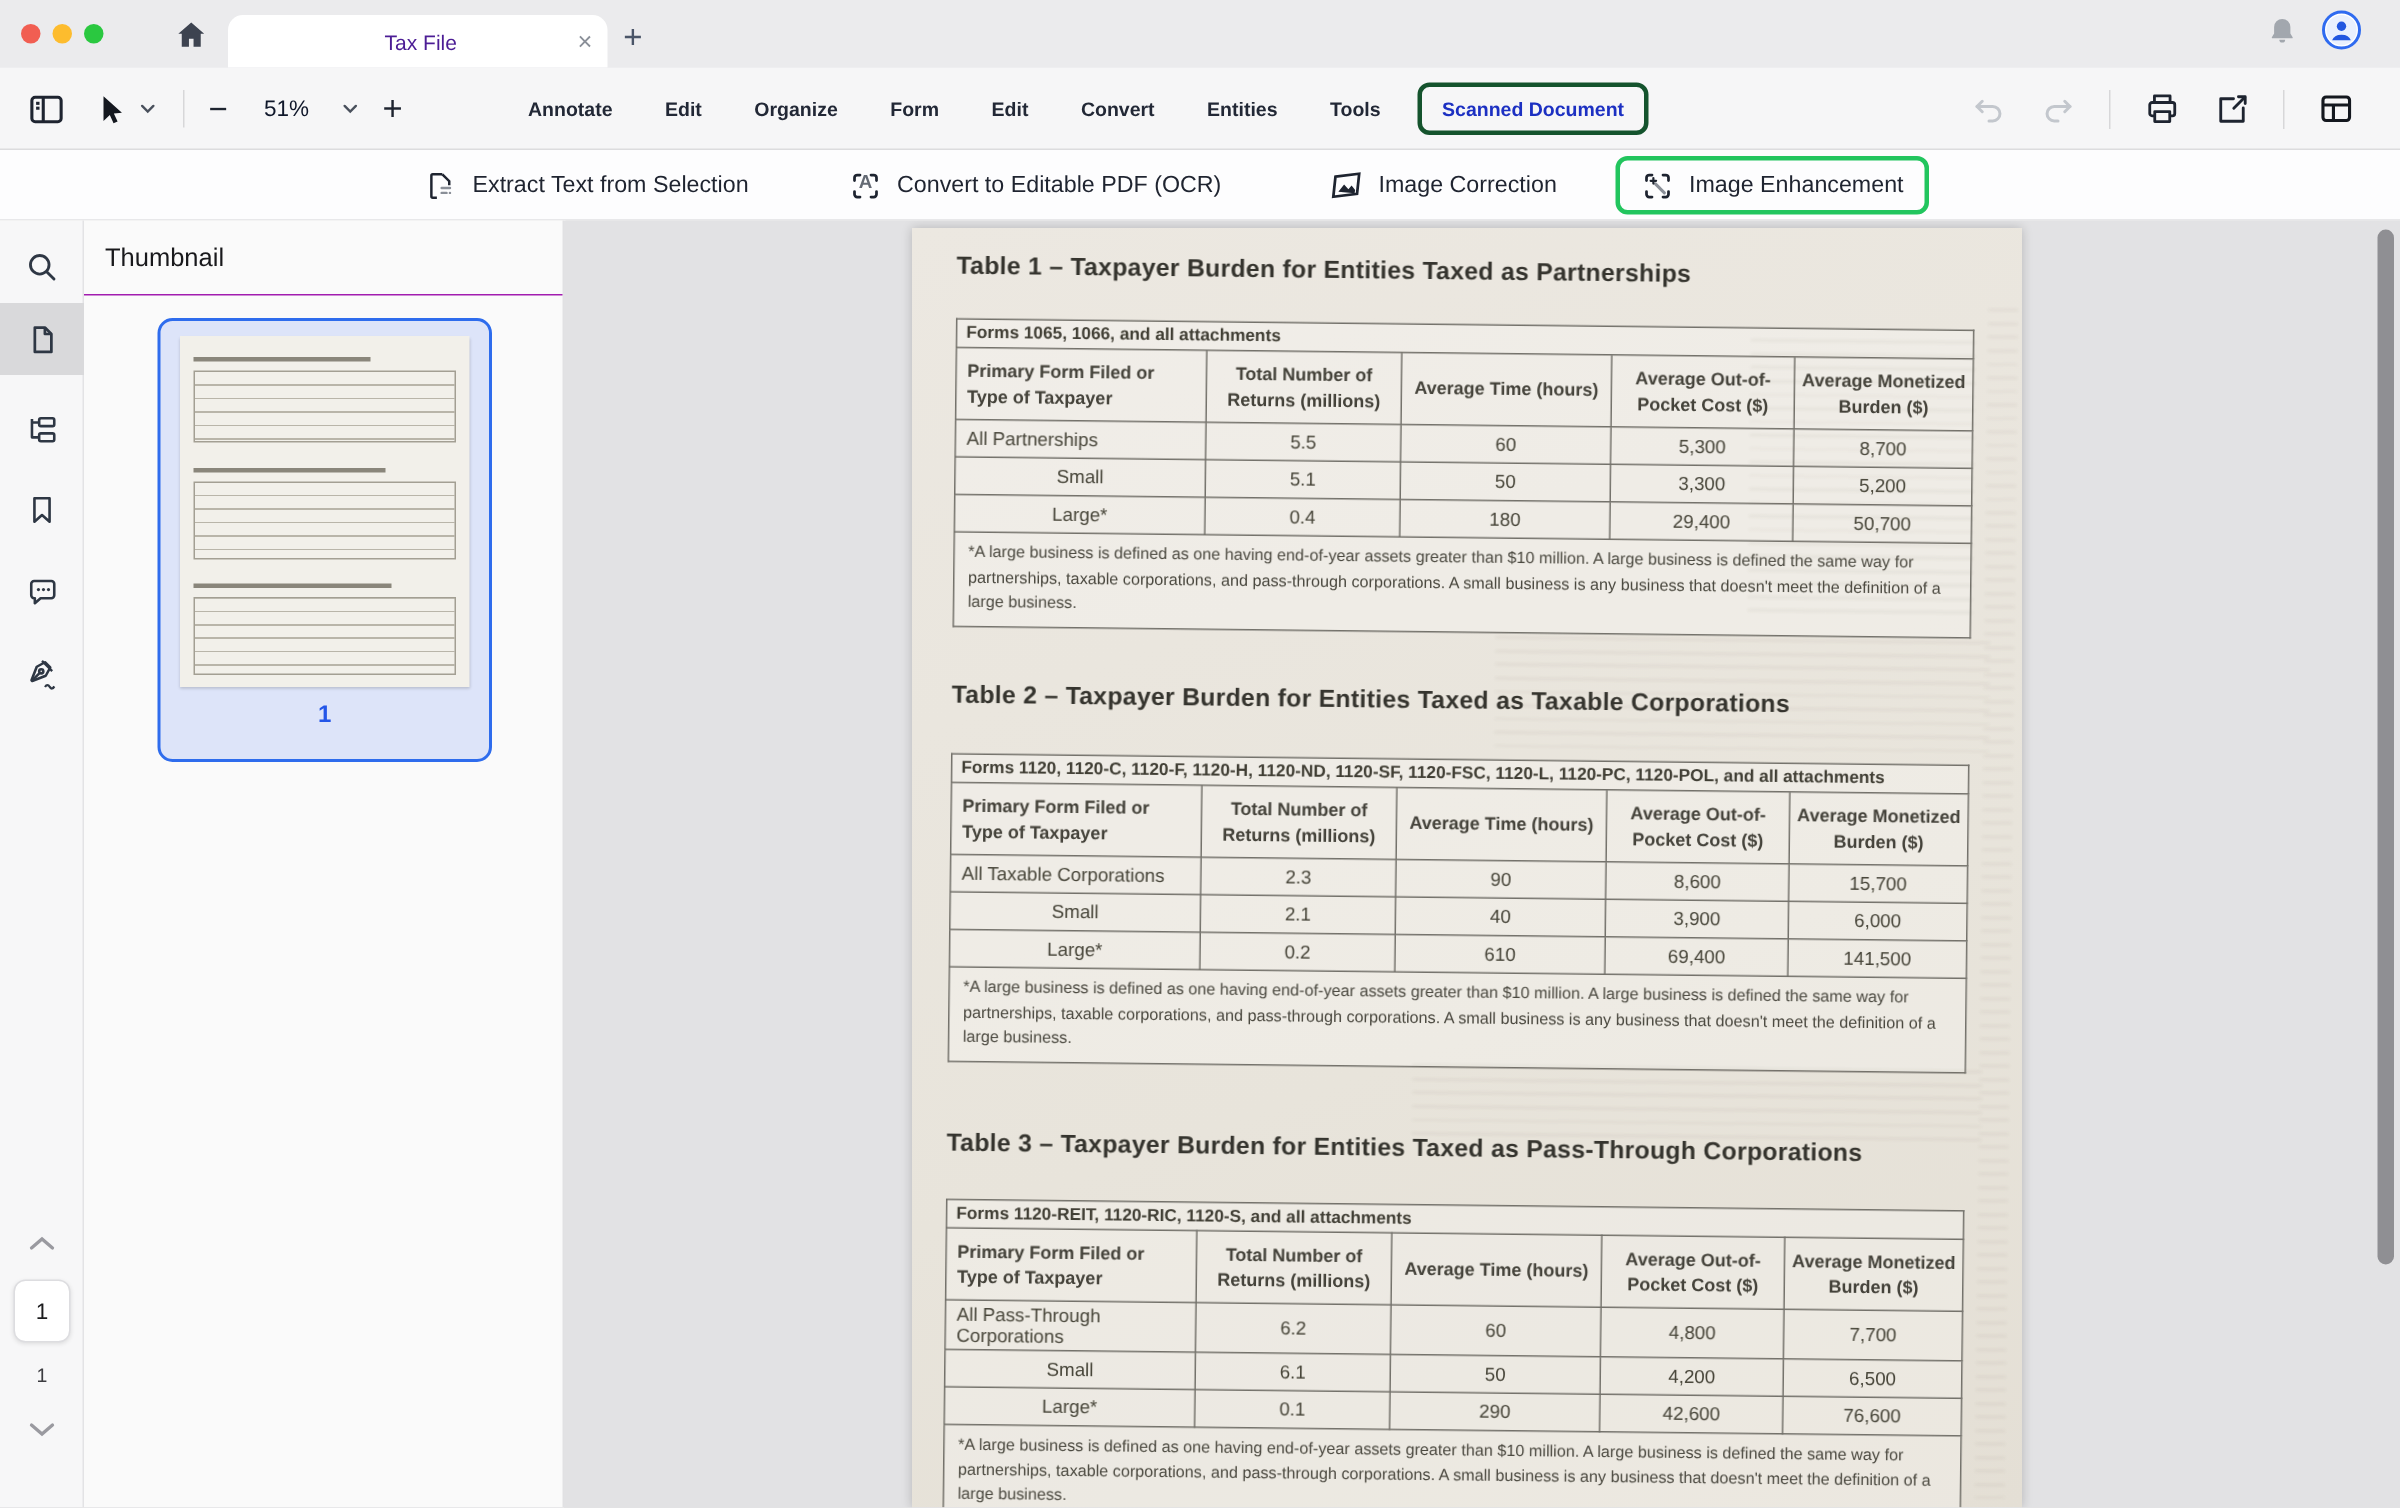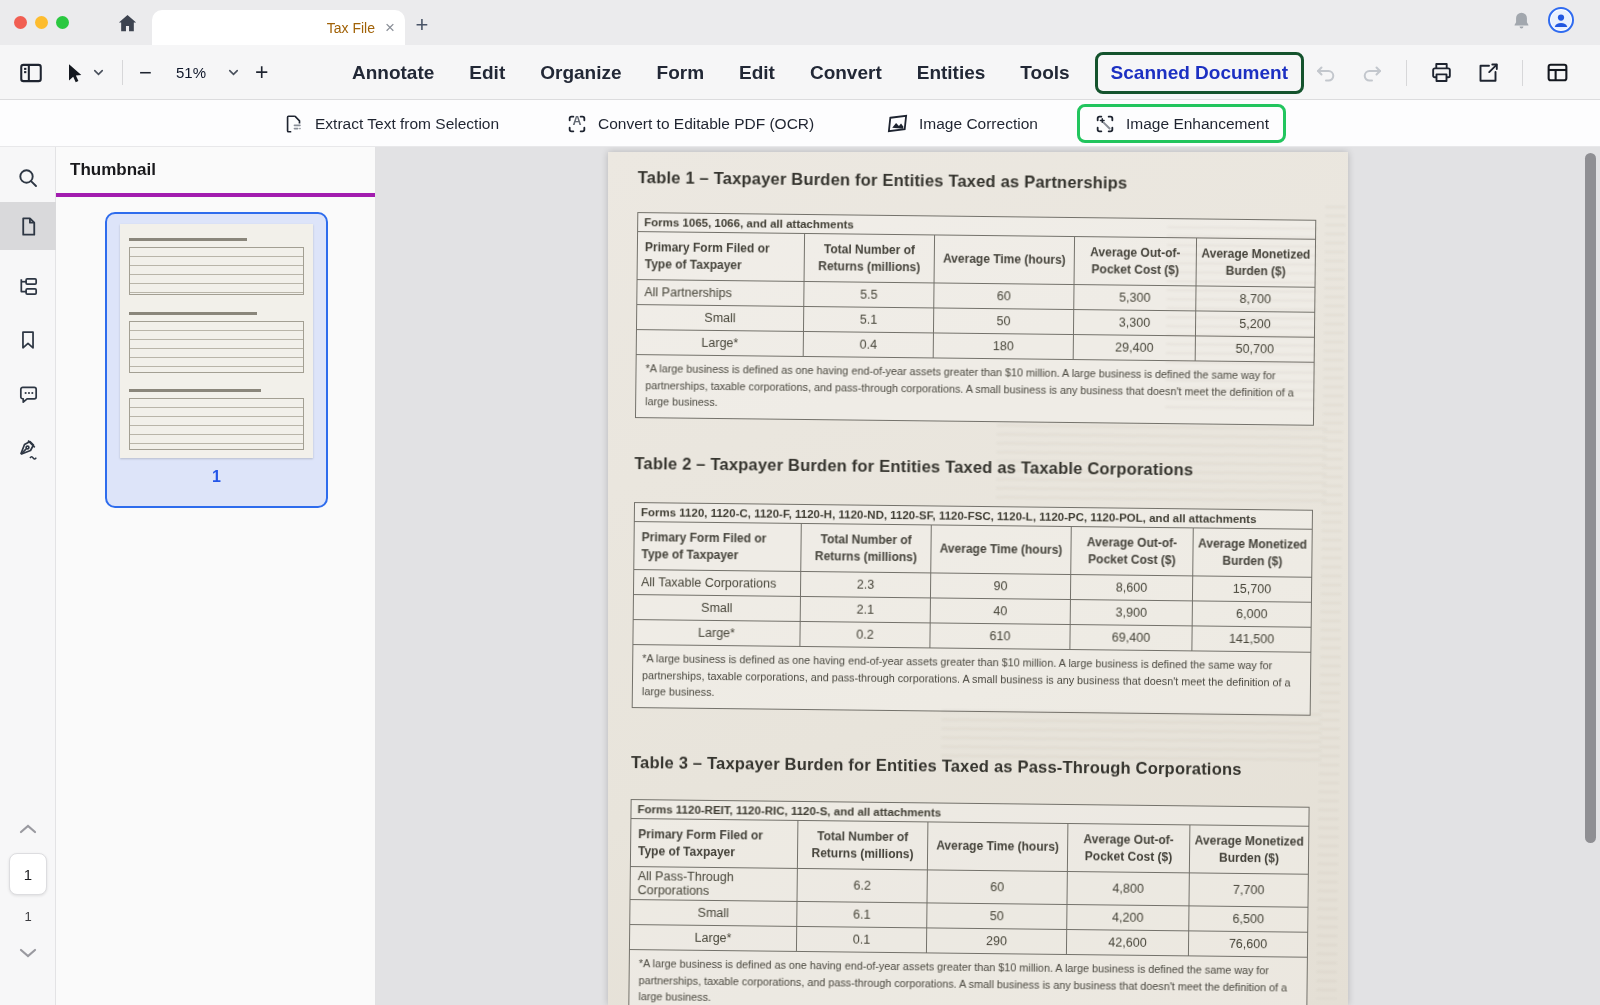--- a/index.html
+++ b/index.html
@@ -7,54 +7,54 @@
   body { font-family:"Liberation Sans", sans-serif; background:#e2e2e4; color:#222836; position:relative; }
   svg { display:block; }
 
   
   .titlebar { position:absolute; left:0; top:0; width:1600px; height:45px; background:#ebebed; }
   .traffic { position:absolute; top:16px; left:14px; display:flex; gap:8px; }
   .light { width:13px; height:13px; border-radius:50%; }
   .light.red{ background:#f15e52; } .light.yellow{ background:#fdbc2e; } .light.green{ background:#2ac840; }
   .home-btn { position:absolute; left:110px; top:8px; width:34px; height:30px; display:flex; align-items:center; justify-content:center; color:#3d4350; }
   .tab { position:absolute; left:152px; top:10px; width:253px; height:35px; background:#ffffff; border-radius:10px 10px 0 0; display:flex; align-items:center; }
-  .tab-title { flex:1; text-align:right; font-size:14px; color:#a16207; padding-left:34px; }
+  .tab-title { flex:1; text-align:center; font-size:14px; color:#4c1d95; padding-left:34px; }
   .tab-close { width:30px; font-size:17px; color:#8a8f98; text-align:center; cursor:default; }
   .new-tab { position:absolute; left:406px; top:9px; width:32px; height:32px; font-size:22px; color:#4a5568; display:flex; align-items:center; justify-content:center; font-weight:300; }
   .tb-right { position:absolute; right:26px; top:7px; display:flex; align-items:center; gap:16px; }
   .avatar { width:26px; height:26px; border-radius:50%; border:2px solid #2f6bf0; background:#fff; display:flex; align-items:center; justify-content:center; }
 
   
   .toolbar { position:absolute; left:0; top:45px; width:1600px; height:55px; background:#f6f6f7; border-bottom:1px solid #dcdcde; }
   .tool { position:absolute; top:0; height:55px; display:flex; align-items:center; color:#1e2430; }
   .vdiv { position:absolute; top:15px; width:1px; height:25px; background:#d7d7d9; }
   .zoom-val { font-size:15px; font-weight:400; color:#0f172a; }
   .menus { position:absolute; left:352px; top:0; height:55px; display:flex; align-items:center; gap:35px; }
-  .menu-item { font-size:19px; font-weight:600; color:#222836; white-space:nowrap; }
+  .menu-item { font-size:13px; font-weight:600; color:#222836; white-space:nowrap; }
   .menu-item.boxed { margin-left:-10px; padding:7px 13px; border:3px solid #14532d; border-radius:8px; color:#1c30c2; }
   .tools-right { position:absolute; right:30px; top:0; height:55px; display:flex; align-items:center; gap:22px; }
   .disabled-ico { color:#c3c7cd; }
 
   
   .scan-toolbar { position:absolute; left:0; top:100px; width:1600px; height:47px; background:#fdfdfe; border-bottom:1px solid #e8e8ea; }
   .scan-item { position:absolute; top:0; height:47px; display:flex; align-items:center; gap:10px; font-size:15.5px; font-weight:500; color:#1f2430; }
   .scan-item.boxed { top:4px; height:39px; padding:0 14px; border:3px solid #22c55e; border-radius:8px; }
 
   
   .workspace { position:absolute; left:0; top:147px; width:1600px; height:858px; }
 
   .iconstrip { position:absolute; left:0; top:0; width:56px; height:858px; background:#f7f7f8; border-right:1px solid #e3e3e5; }
   .strip-ico { position:absolute; left:0; width:56px; height:42px; display:flex; align-items:center; justify-content:center; color:#2e3744; }
   .strip-ico.active { height:48px; background:#d9d9db; }
   .nav-chev { position:absolute; left:14px; width:28px; height:20px; color:#9a9aa0; }
   .page-box { position:absolute; left:9px; width:38px; height:42px; background:#ffffff; border:1px solid #dddde0; border-radius:8px; box-shadow:0 1px 3px rgba(0,0,0,.1); display:flex; align-items:center; justify-content:center; font-size:15px; color:#1c1c1e; }
   .page-total { position:absolute; left:0; width:56px; text-align:center; font-size:13px; color:#3c3c40; }
 
   .thumb-panel { position:absolute; left:56px; top:0; width:320px; height:858px; background:#fafafa; border-right:1px solid #e1e1e3; }
-  .thumb-head { height:50px; display:flex; align-items:center; padding-left:14px; font-size:17px; font-weight:700; color:#19191c; border-bottom:4px solid #a21caf; }
+  .thumb-head { height:50px; display:flex; align-items:center; padding-left:14px; font-size:17px; font-weight:400; color:#19191c; border-bottom:1px solid #a21caf; }
   .thumb-card { position:absolute; left:49px; top:65px; width:223px; height:296px; border:2px solid #2e6ced; border-radius:10px; background:#dde4f9; }
   .thumb-page { position:relative; margin:10px auto 0; width:193px; height:234px; background:#f2f0ea; box-shadow:0 1px 2px rgba(0,0,0,.18); overflow:hidden; }
   .mini-title { position:absolute; left:9px; height:3px; background:#8a867b; }
   .mini-table { position:absolute; left:9px; right:9px; border:1px solid #a39f93;
     background:repeating-linear-gradient(180deg, rgba(0,0,0,0) 0 8px, #b9b5a9 8px 9px); }
   .thumb-num { position:absolute; left:0; top:254px; width:100%; text-align:center; font-size:16px; font-weight:700; color:#2456e8; }
 
   .doc-area { position:absolute; left:377px; top:0; width:1223px; height:858px; background:#e2e2e4; overflow:hidden; }
   .scan-page { position:absolute; left:231px; top:5px; width:740px; height:853px; background:linear-gradient(160deg,#ece8e1 0%,#e8e4db 60%,#e4dfd5 100%); box-shadow:0 0 7px rgba(0,0,0,.20); overflow:hidden; }
   .scan-content { position:absolute; left:0; top:0; width:740px; height:900px; transform:rotate(.65deg); transform-origin:15% 0; filter:blur(.3px); color:#3c3b35; }

